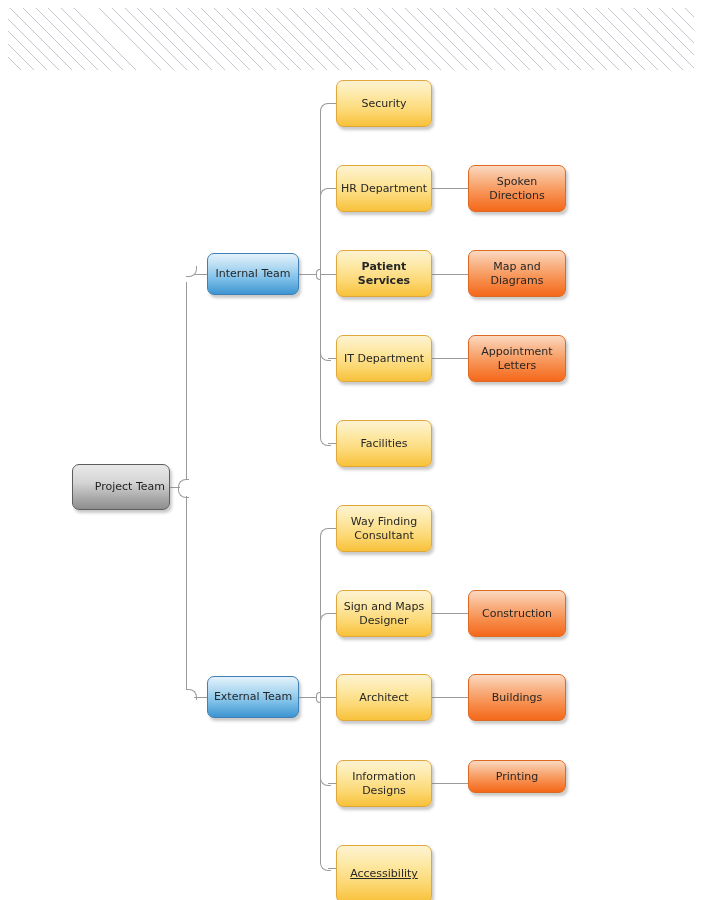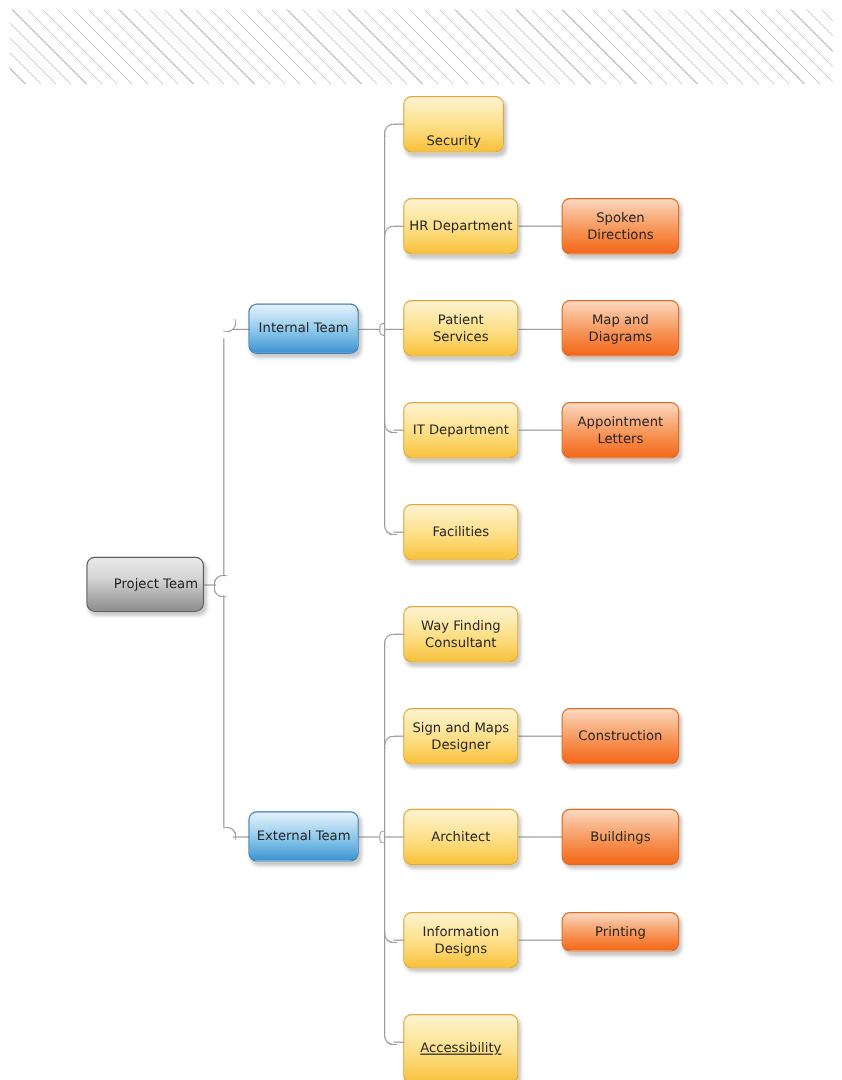--- a/index.html
+++ b/index.html
@@ -211,27 +211,27 @@
     <span>Project Team</span>
   </div>
 
   <div class="node blue" style="left:207px; top:253px; width:92px; height:42px;text-align:center;">
     <span>Internal Team</span>
   </div>
   <div class="node blue" style="left:207px; top:676px; width:92px; height:42px;">
     <span>External Team</span>
   </div>
 
-  <div class="node yellow" style="left:336px; top:80px; width:84px; height:47px;align-items:flex-end;">
+  <div class="node yellow" style="left:336px; top:80px; width:96px; height:47px;">
     <span>Security</span>
   </div>
   <div class="node yellow" style="left:336px; top:165px; width:96px; height:47px;">
     <span>HR Department</span>
   </div>
-  <div class="node yellow" style="left:336px; top:250px; width:96px; height:47px;">
+  <div class="node yellow" style="left:336px; top:250px; width:96px; height:47px;font-weight:bold;">
     <span>Patient Services</span>
   </div>
   <div class="node yellow" style="left:336px; top:335px; width:96px; height:47px;">
     <span>IT Department</span>
   </div>
   <div class="node yellow" style="left:336px; top:420px; width:96px; height:47px;">
     <span>Facilities</span>
   </div>
 
   <div class="node orange" style="left:468px; top:165px; width:98px; height:47px;">

